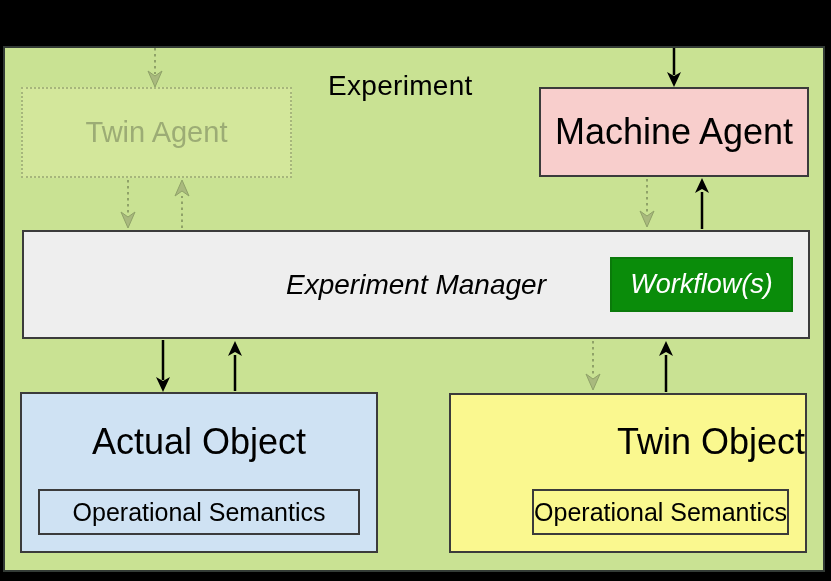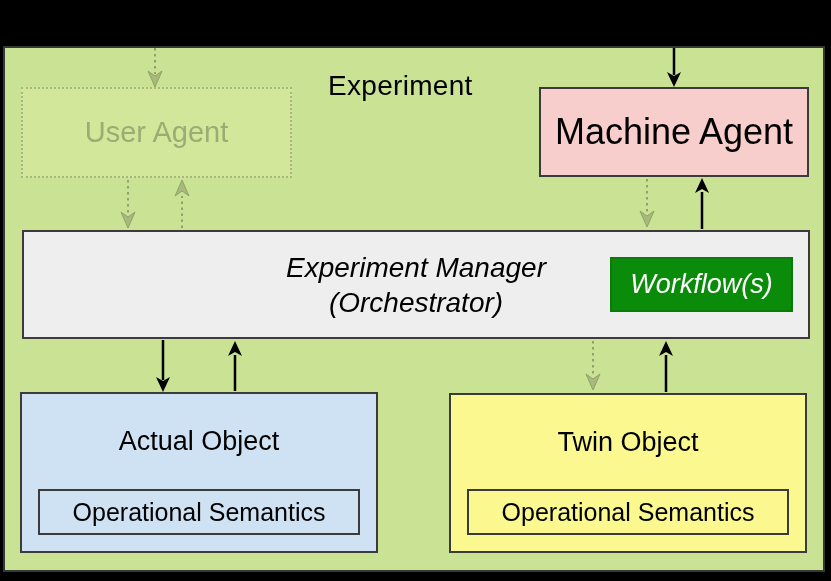--- a/index.html
+++ b/index.html
@@ -74,25 +74,26 @@
   }
   .actual-object {
     left: 20px; top: 392px; width: 358px; height: 161px;
     background: #CFE2F3;
     border: 2px solid #3b3b3b;
   }
   .twin-object {
     left: 449px; top: 393px; width: 358px; height: 160px;
     background: #FAF88F;
     border: 2px solid #3b3b3b;
+    align-items: flex-end;
   }
   .object-label {
     flex: 1;
     display: flex; align-items: center; justify-content: center;
-    font-size: 27px;
+    font-size: 36px;
   }
   .inner-box {
     box-sizing: border-box;
     height: 46px;
     margin: 0 16px 16px 16px;
     border: 2px solid #3b3b3b;
     background: inherit;
     display: flex; align-items: center; justify-content: center;
     font-size: 25px;
   }
@@ -109,31 +110,30 @@
 </head>
 <body>
 
 <div class="canvas">
 
   <div class="frame"></div>
 
   <div class="experiment-label">Experiment</div>
 
   <div class="node user-agent">
-    <span>User Agent</span>
+    <span>Twin Agent</span>
   </div>
 
   <div class="node machine-agent">
     <span>Machine Agent</span>
   </div>
 
   <div class="node manager">
     <div class="manager-text">
       <span>Experiment Manager</span>
-      <span>(Orchestrator)</span>
     </div>
     <div class="workflow">
       <span>Workflow(s)</span>
     </div>
   </div>
 
   <div class="node object-box actual-object">
     <div class="object-label">Actual Object</div>
     <div class="inner-box">Operational Semantics</div>
   </div>

